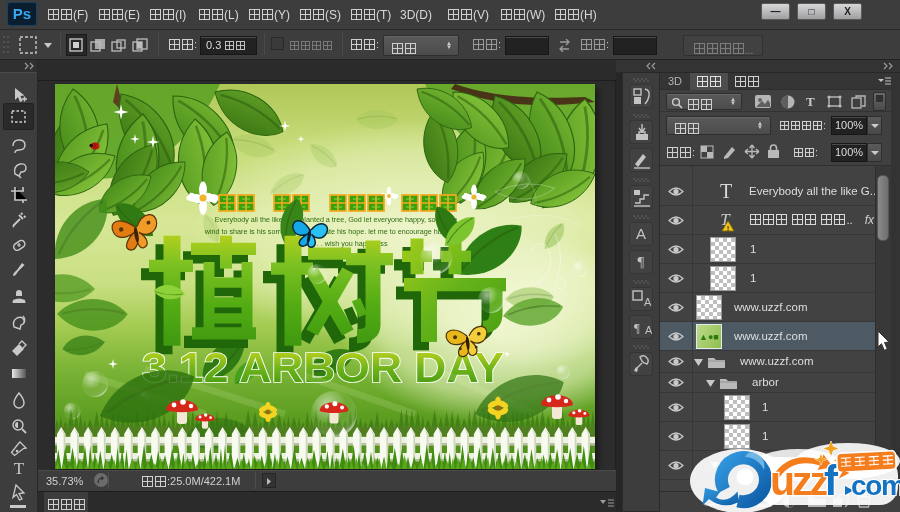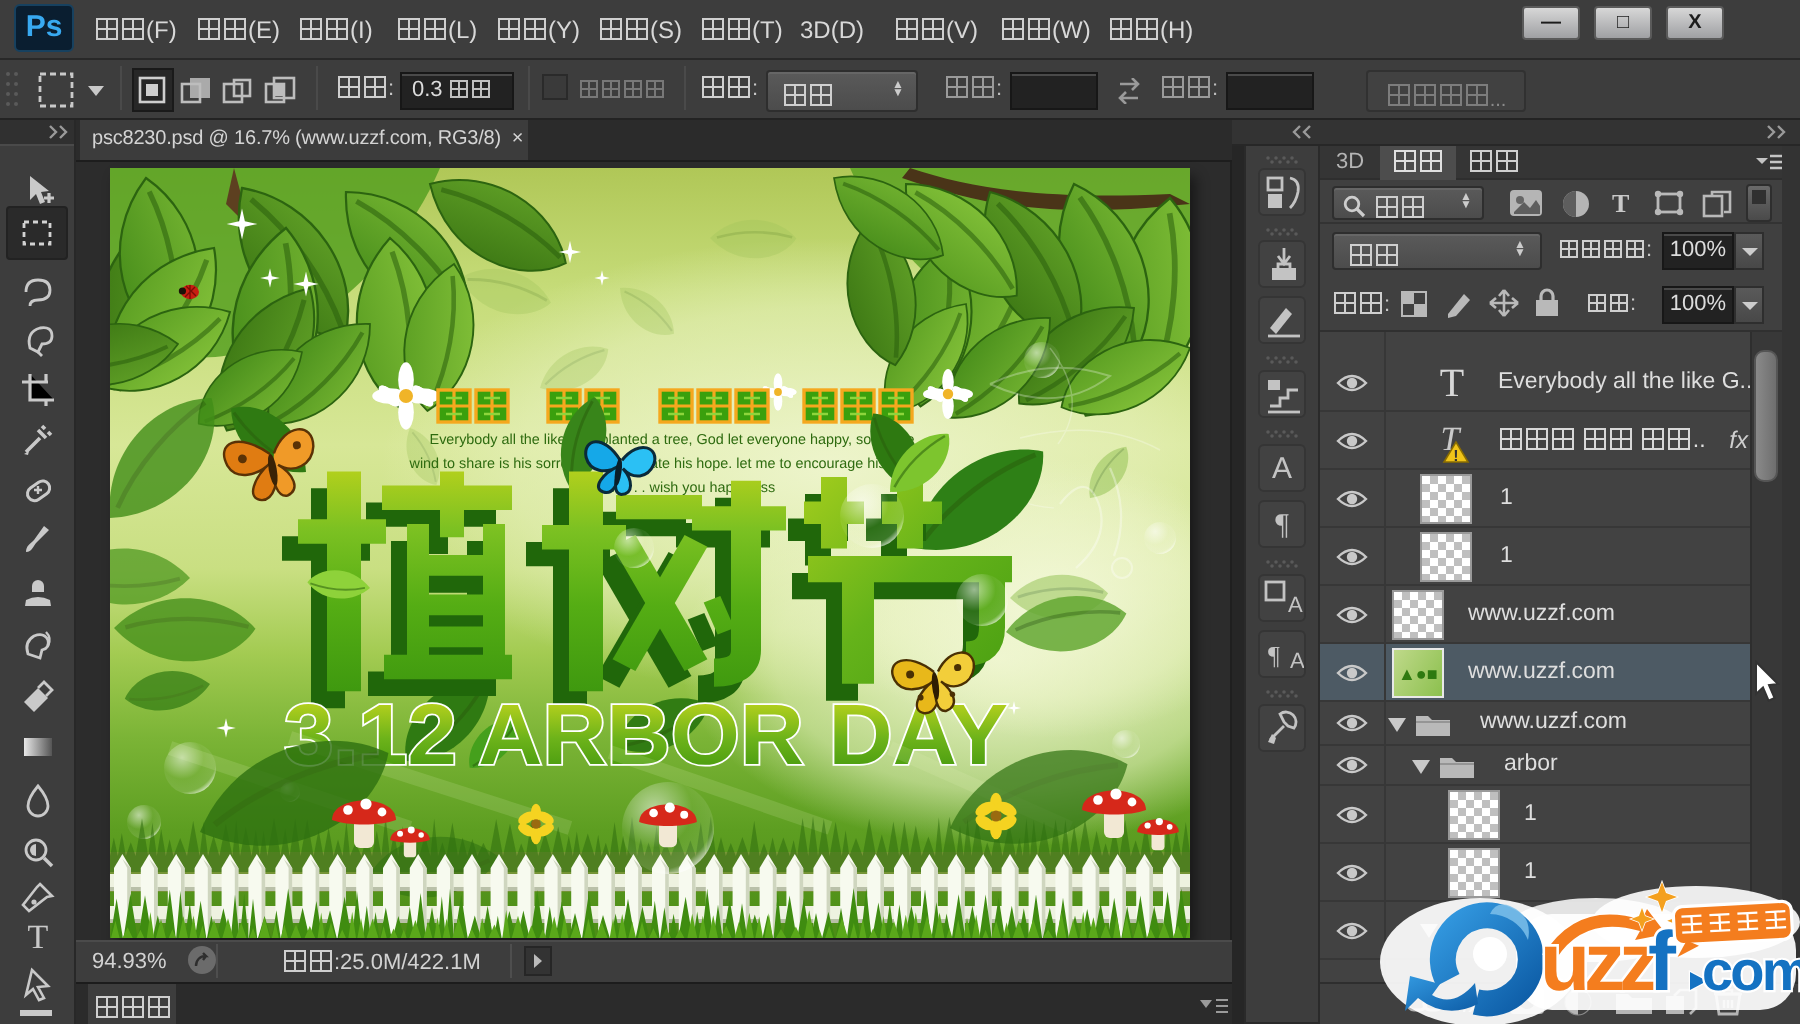--- a/index.html
+++ b/index.html
@@ -208,21 +208,20 @@
       <div class="tool abs" style="top:459px"><svg width="18" height="18">
           <text x="9" y="15" text-anchor="middle" font-size="17" font-family="Liberation Serif" fill="#c9c9c9">T</text>
         </svg></div>
       <div class="tool abs" style="top:483px"><svg width="18" height="18">
           <path d="M6 2 l8 8 -5 .5 3 5.5 -2.5 1 -3-5.5 -3.5 3z" fill="none" stroke="#c9c9c9" stroke-width="1.3"></path>
         </svg></div>
       <div class="abs" style="left:10px;top:505px;width:16px;height:3px;background:#c9c9c9"></div>
     </div>
 
 <div id="tabbar" class="abs"></div>
-<div id="doctab" class="abs">psc8230.psd @ 16.7% (www.uzzf.com, RG3/8) &nbsp;×</div>
 <div id="paste" class="abs"></div>
 <div id="canvas" class="abs"><svg id="cv" width="540" height="385" viewBox="0 0 540 385">
 <defs>
  <linearGradient id="bg" x1="0" y1="0" x2="0" y2="1">
   <stop offset="0" stop-color="#b0c757"></stop>
             <stop offset=".16" stop-color="#c6dc79"></stop>
   <stop offset=".36" stop-color="#d7e797"></stop>
             <stop offset=".52" stop-color="#c9df82"></stop>
   <stop offset=".63" stop-color="#a3cb52"></stop>
             <stop offset=".74" stop-color="#7bb436"></stop>
@@ -820,21 +819,21 @@
  <g fill="#4a3004">
             <circle cx="-12" cy="0" r="2"></circle>
             <circle cx="12" cy="-1" r="1.8"></circle>
             <circle cx="-8" cy="12" r="1.5"></circle>
             <circle cx="8" cy="12" r="1.4"></circle>
           </g>
  <ellipse cx="0" cy="7" rx="1.7" ry="7" fill="#2e1d02"></ellipse>
 </g>
 </svg></div>
 <div id="statusbar" class="abs"></div>
-<span class="abs" style="left:46px;top:475px;font-size:11px;color:#d2d2d2">94.93%</span>
+<span class="abs" style="left:46px;top:475px;font-size:11px;color:#d2d2d2">35.73%</span>
 <svg class="abs" style="left:93px;top:473px" width="17" height="15">
       <circle cx="8" cy="7" r="7" fill="#6b6b6b"></circle>
       <path d="M5 10c0-3 2-5 5-5l-1.5-1.5M10 5L8.5 7" stroke="#2e2e2e" stroke-width="1.2" fill="none"></path>
     </svg>
 <div class="abs" style="left:108px;top:472px;width:148px;height:17px;border-left:1px solid #4e4e4e;border-right:1px solid #4e4e4e"></div>
 <span class="abs" style="left:141px;top:475px;font-size:11px;color:#d2d2d2"><i class="z"></i><i class="z"></i>:25.0M/422.1M</span>
 <div class="abs" style="left:262px;top:473px;width:14px;height:15px;background:#333;border:1px solid #262626"><svg width="12" height="13">
         <path d="M4 3l4 3.5-4 3.5z" fill="#bbb"></path>
       </svg></div>
 <div id="timeline" class="abs"></div>

